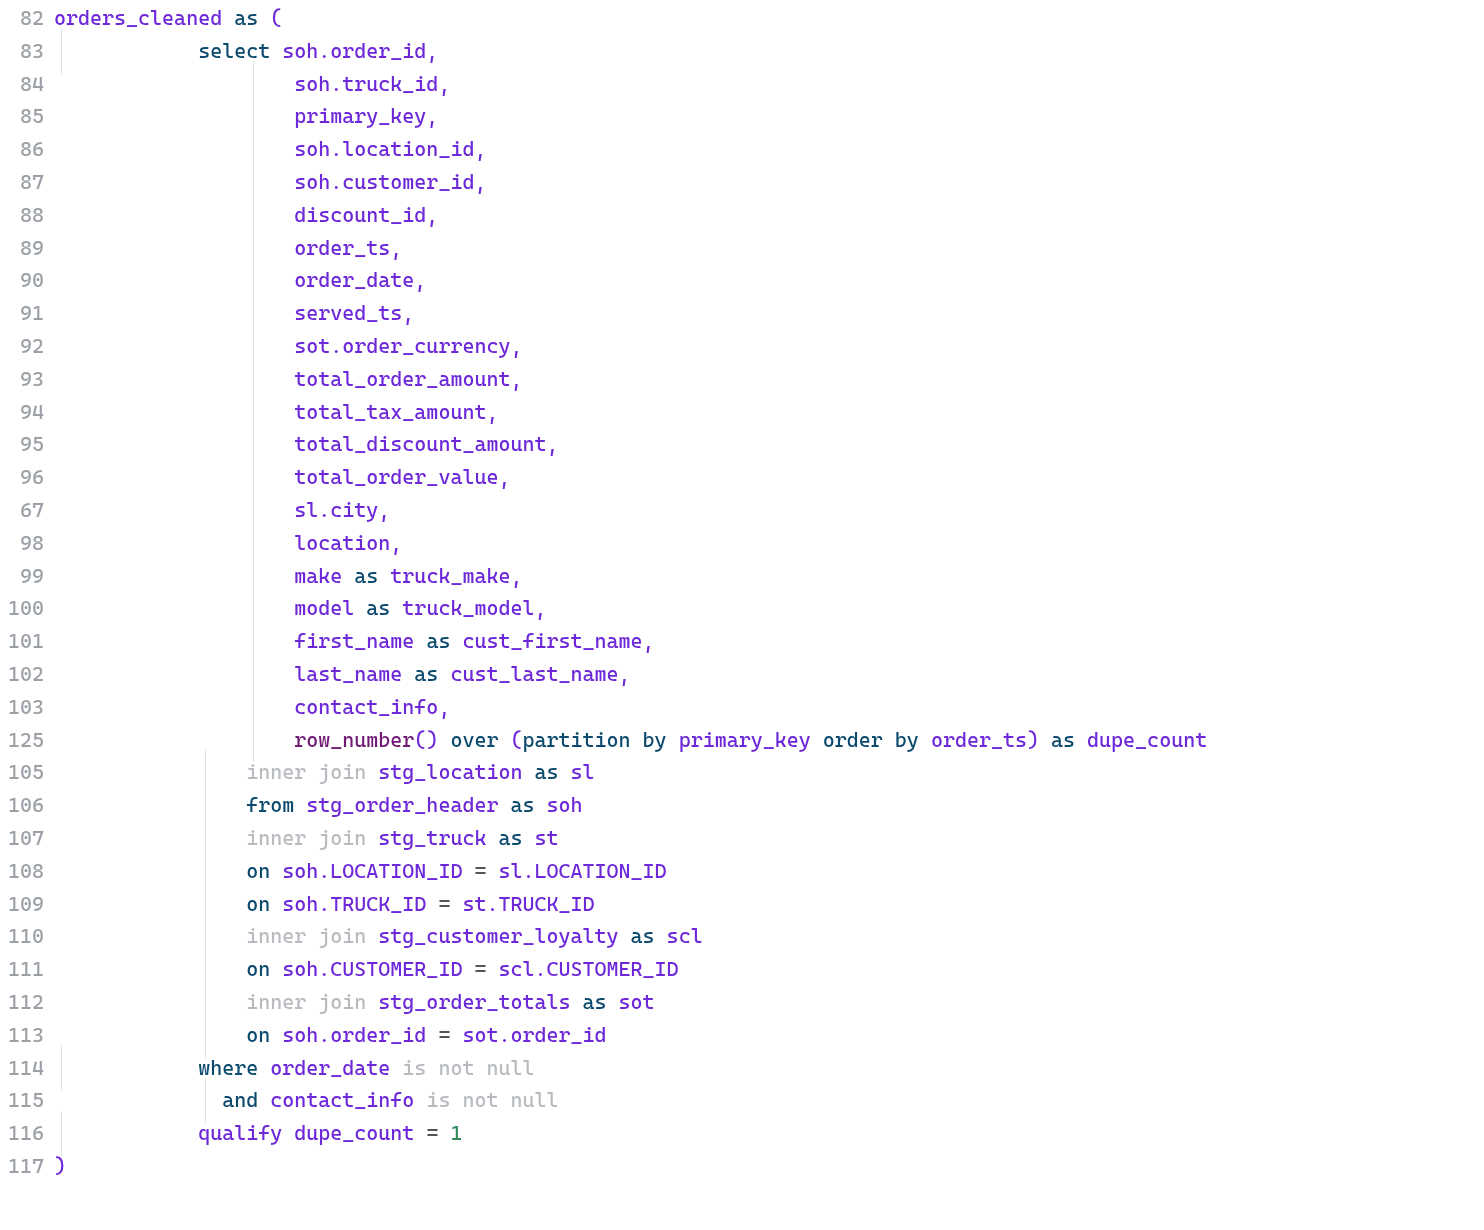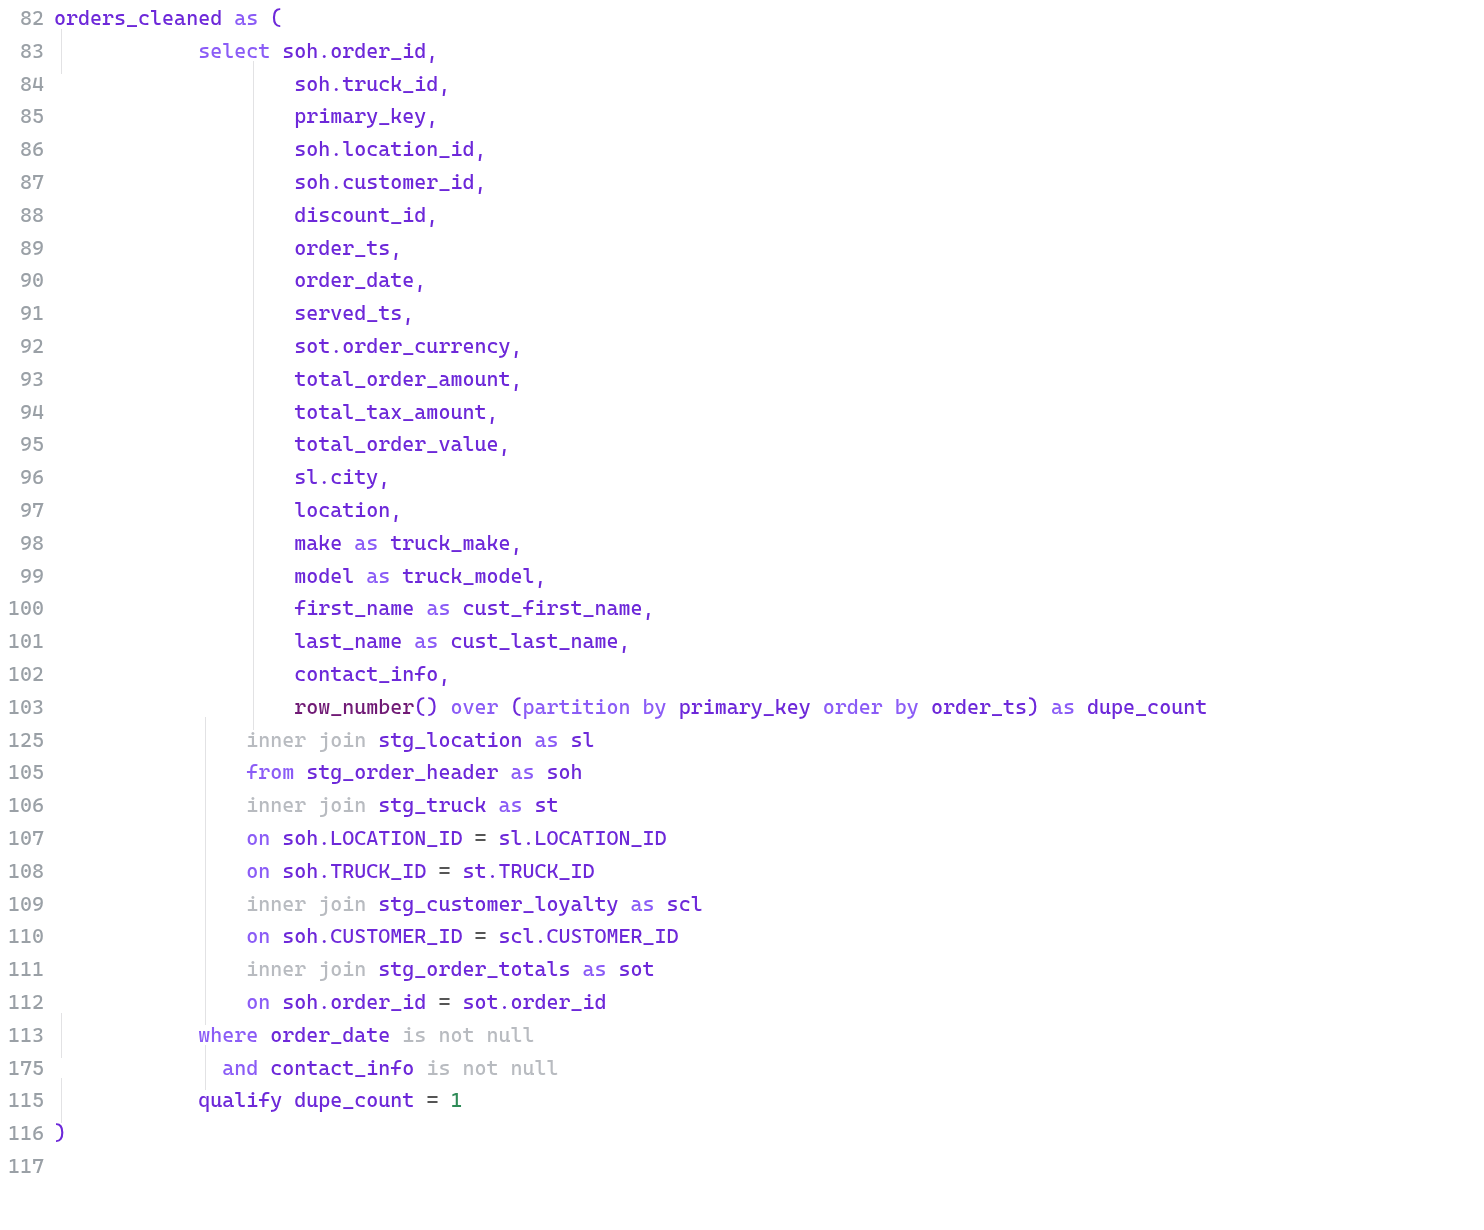--- a/index.html
+++ b/index.html
@@ -26,21 +26,21 @@
   }
   .gutter div, .code div.row {
     height: 1.6em;
     white-space: pre;
   }
   .code {
     overflow: hidden;
   }
   .code .row span { white-space: pre; }
   .tk-default { color: #6d28d9; }
-  .tk-kw      { color: #8b5cf6; }   
+  .tk-kw      { color: #0c4a6e; }   
   .tk-join    { color: #b8bbc0; }   
   .tk-func    { color: #701a75; }   
   .tk-num     { color: #2e8b57; }   
   .tk-punct   { color: #555; }
   .indent {
     display: inline-block;
     position: relative;
   }
   .indent.guide-a::before,
   .indent.guide-b::before,
@@ -68,56 +68,57 @@
       <div>87</div>
       <div>88</div>
       <div>89</div>
       <div>90</div>
       <div>91</div>
       <div>92</div>
       <div>93</div>
       <div>94</div>
       <div>95</div>
       <div>96</div>
-      <div>97</div>
+      <div>67</div>
       <div>98</div>
       <div>99</div>
       <div>100</div>
       <div>101</div>
       <div>102</div>
       <div>103</div>
       <div>125</div>
       <div>105</div>
       <div>106</div>
       <div>107</div>
       <div>108</div>
       <div>109</div>
       <div>110</div>
       <div>111</div>
       <div>112</div>
       <div>113</div>
-      <div>175</div>
+      <div>114</div>
       <div>115</div>
       <div>116</div>
       <div>117</div>
     </div>
   <div class="code">
       <div class="row"><span class="indent "></span><span class="tk-default">orders_cleaned </span><span class="tk-kw">as</span><span class="tk-default"> (</span></div>
       <div class="row"><span class="indent guide-a">            </span><span class="tk-kw">select</span><span class="tk-default"> soh.order_id,</span></div>
       <div class="row"><span class="indent guide-a guide-b guide-c">                    </span><span class="tk-default">soh.truck_id,</span></div>
       <div class="row"><span class="indent guide-a guide-b guide-c">                    </span><span class="tk-default">primary_key,</span></div>
       <div class="row"><span class="indent guide-a guide-b guide-c">                    </span><span class="tk-default">soh.location_id,</span></div>
       <div class="row"><span class="indent guide-a guide-b guide-c">                    </span><span class="tk-default">soh.customer_id,</span></div>
       <div class="row"><span class="indent guide-a guide-b guide-c">                    </span><span class="tk-default">discount_id,</span></div>
       <div class="row"><span class="indent guide-a guide-b guide-c">                    </span><span class="tk-default">order_ts,</span></div>
       <div class="row"><span class="indent guide-a guide-b guide-c">                    </span><span class="tk-default">order_date,</span></div>
       <div class="row"><span class="indent guide-a guide-b guide-c">                    </span><span class="tk-default">served_ts,</span></div>
       <div class="row"><span class="indent guide-a guide-b guide-c">                    </span><span class="tk-default">sot.order_currency,</span></div>
       <div class="row"><span class="indent guide-a guide-b guide-c">                    </span><span class="tk-default">total_order_amount,</span></div>
       <div class="row"><span class="indent guide-a guide-b guide-c">                    </span><span class="tk-default">total_tax_amount,</span></div>
+      <div class="row"><span class="indent guide-a guide-b guide-c">                    </span><span class="tk-default">total_discount_amount,</span></div>
       <div class="row"><span class="indent guide-a guide-b guide-c">                    </span><span class="tk-default">total_order_value,</span></div>
       <div class="row"><span class="indent guide-a guide-b guide-c">                    </span><span class="tk-default">sl.city,</span></div>
       <div class="row"><span class="indent guide-a guide-b guide-c">                    </span><span class="tk-default">location,</span></div>
       <div class="row"><span class="indent guide-a guide-b guide-c">                    </span><span class="tk-default">make </span><span class="tk-kw">as</span><span class="tk-default"> truck_make,</span></div>
       <div class="row"><span class="indent guide-a guide-b guide-c">                    </span><span class="tk-default">model </span><span class="tk-kw">as</span><span class="tk-default"> truck_model,</span></div>
       <div class="row"><span class="indent guide-a guide-b guide-c">                    </span><span class="tk-default">first_name </span><span class="tk-kw">as</span><span class="tk-default"> cust_first_name,</span></div>
       <div class="row"><span class="indent guide-a guide-b guide-c">                    </span><span class="tk-default">last_name </span><span class="tk-kw">as</span><span class="tk-default"> cust_last_name,</span></div>
       <div class="row"><span class="indent guide-a guide-b guide-c">                    </span><span class="tk-default">contact_info,</span></div>
       <div class="row"><span class="indent guide-a guide-b guide-c">                    </span><span class="tk-func">row_number</span><span class="tk-default">() </span><span class="tk-kw">over</span><span class="tk-default"> (</span><span class="tk-kw">partition by</span><span class="tk-default"> primary_key </span><span class="tk-kw">order by</span><span class="tk-default"> order_ts) </span><span class="tk-kw">as</span><span class="tk-default"> dupe_count</span></div>
       <div class="row"><span class="indent guide-a guide-b">                </span><span class="tk-join">inner join</span><span class="tk-default"> stg_location </span><span class="tk-kw">as</span><span class="tk-default"> sl</span></div>

